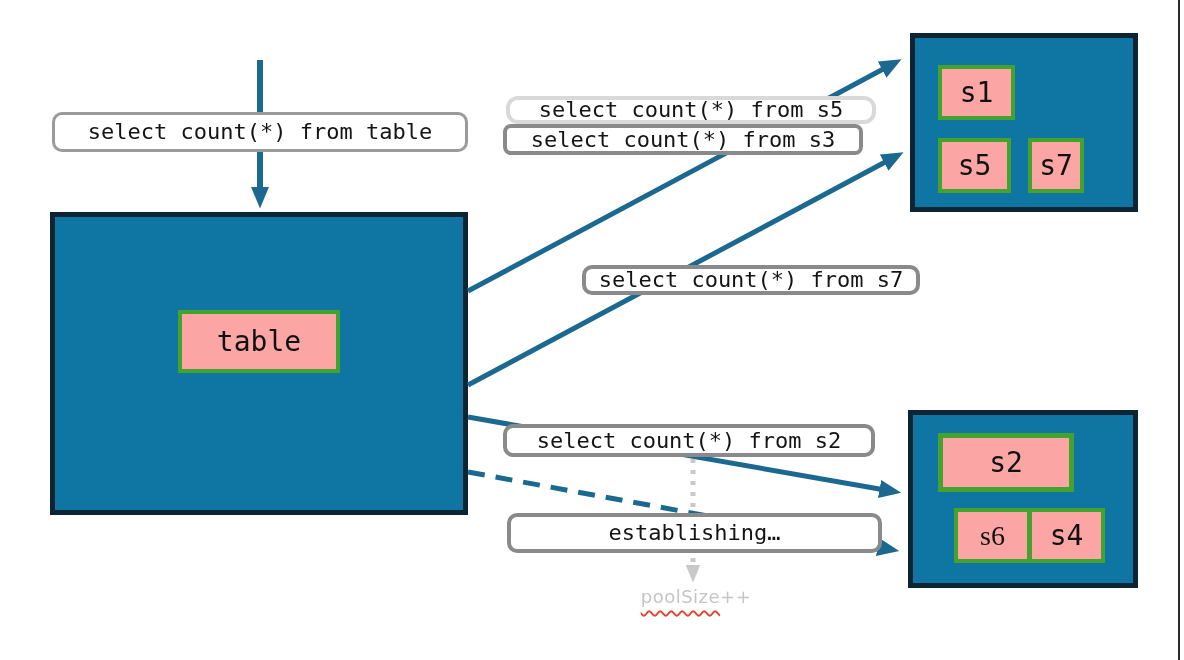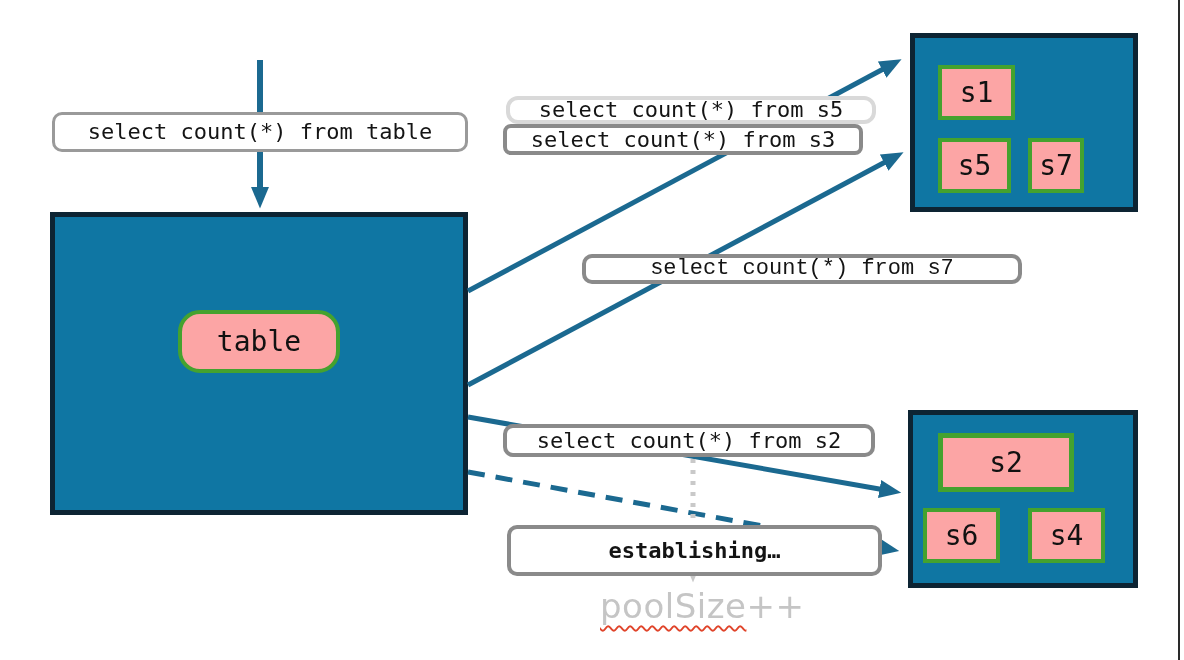--- a/index.html
+++ b/index.html
@@ -24,21 +24,21 @@
     position:absolute;background:#ffffff;border:4px solid #8a8a8a;border-radius:10px;
     box-sizing:border-box;display:flex;align-items:center;justify-content:center;
     font-family:"DejaVu Sans Mono",monospace;font-size:22px;line-height:20px;color:#141414;
     z-index:10;white-space:nowrap;
   }
   .qlabel.light{border-color:#d9d9d9;border-width:4px;border-radius:12px;}
   .qlabel.table-q{border-width:3px;border-color:#9a9a9a;}
   .qlabel.s3q{border-radius:8px;}
   .pool-size{
     position:absolute;left:600px;top:586px;width:192px;text-align:center;
-    font-size:34px;color:#c5c5c5;z-index:10;letter-spacing:0.5px;
+    font-size:18px;color:#c5c5c5;z-index:10;letter-spacing:0.5px;
   }
   .pool-size .wavy{
     text-decoration:underline wavy #e0442a 2px;
     text-underline-offset:7px;
   }
   .edge-line{
     position:absolute;left:1178px;top:0;width:2px;height:660px;background:#2a2a2a;z-index:20;
   }
 </style>
 </head>
@@ -57,58 +57,58 @@
     </defs>
     <path d="M260 60 V192" stroke="#1b6990" stroke-width="6" fill="none" marker-end="url(#ah-teal)"></path>
     <path d="M468 291 L887 67" stroke="#1b6990" stroke-width="5" fill="none" marker-end="url(#ah-teal)"></path>
     <path d="M468 385 L889 160" stroke="#1b6990" stroke-width="5" fill="none" marker-end="url(#ah-teal)"></path>
     <path d="M468 417 L885 490" stroke="#1b6990" stroke-width="5" fill="none" marker-end="url(#ah-teal)"></path>
     <path d="M468 472 L883 548" stroke="#1b6990" stroke-width="5" fill="none" stroke-dasharray="17 11" marker-end="url(#ah-teal)"></path>
     <path d="M693 459 V569" stroke="#c9c9c9" stroke-width="5" fill="none" stroke-dasharray="4 7" marker-end="url(#ah-gray)"></path>
   </svg>
 
   <div class="teal-box" style="left:50px;top:212px;width:418px;height:303px;">
-    <div class="white-box" style="left:123px;top:93px;width:162px;height:63px;border-radius:22px;">
+    <div class="white-box" style="left:123px;top:93px;width:162px;height:63px;">
       <span>table</span>
     </div>
   </div>
 
   <div class="teal-box" style="left:910px;top:33px;width:228px;height:179px;">
     <div class="white-box" style="left:23px;top:27px;width:77px;height:55px;">
       <span>s1</span>
     </div>
     <div class="white-box" style="left:23px;top:100px;width:73px;height:55px;">
       <span>s5</span>
     </div>
     <div class="white-box" style="left:113px;top:100px;width:56px;height:55px;">
       <span>s7</span>
     </div>
   </div>
 
   <div class="teal-box" style="left:908px;top:410px;width:230px;height:178px;">
     <div class="white-box" style="left:25px;top:18px;width:136px;height:59px;border-width:5px;">
       <span>s2</span>
     </div>
-    <div class="white-box" style="left:10px;top:93px;width:77px;height:55px;">
+    <div class="white-box" style="left:41px;top:93px;width:77px;height:55px;font-family:Liberation Serif, serif;">
       <span>s6</span>
     </div>
     <div class="white-box" style="left:115px;top:93px;width:77px;height:55px;">
       <span>s4</span>
     </div>
   </div>
 
   <div class="qlabel table-q" style="left:52px;top:112px;width:416px;height:40px;">select count(*) from table</div>
 
   <div class="qlabel light" style="left:506px;top:96px;width:370px;height:28px;">select count(*) from s5</div>
 
   <div class="qlabel s3q" style="left:503px;top:124px;width:360px;height:31px;">select count(*) from s3</div>
 
-  <div class="qlabel" style="left:582px;top:254px;width:440px;height:30px;font-family:Liberation Mono, monospace;">select count(*) from s7</div>
+  <div class="qlabel" style="left:582px;top:265px;width:338px;height:30px;">select count(*) from s7</div>
 
   <div class="qlabel" style="left:503px;top:424px;width:372px;height:33px;">select count(*) from s2</div>
 
-  <div class="qlabel" style="left:507px;top:525px;width:375px;height:51px;font-weight:bold;">establishing…</div>
+  <div class="qlabel" style="left:507px;top:513px;width:375px;height:40px;">establishing…</div>
 
   <div class="pool-size"><span class="wavy">poolSize</span><span>++</span></div>
 
   <div class="edge-line"></div>
 
 </div>
 
 </body></html>

